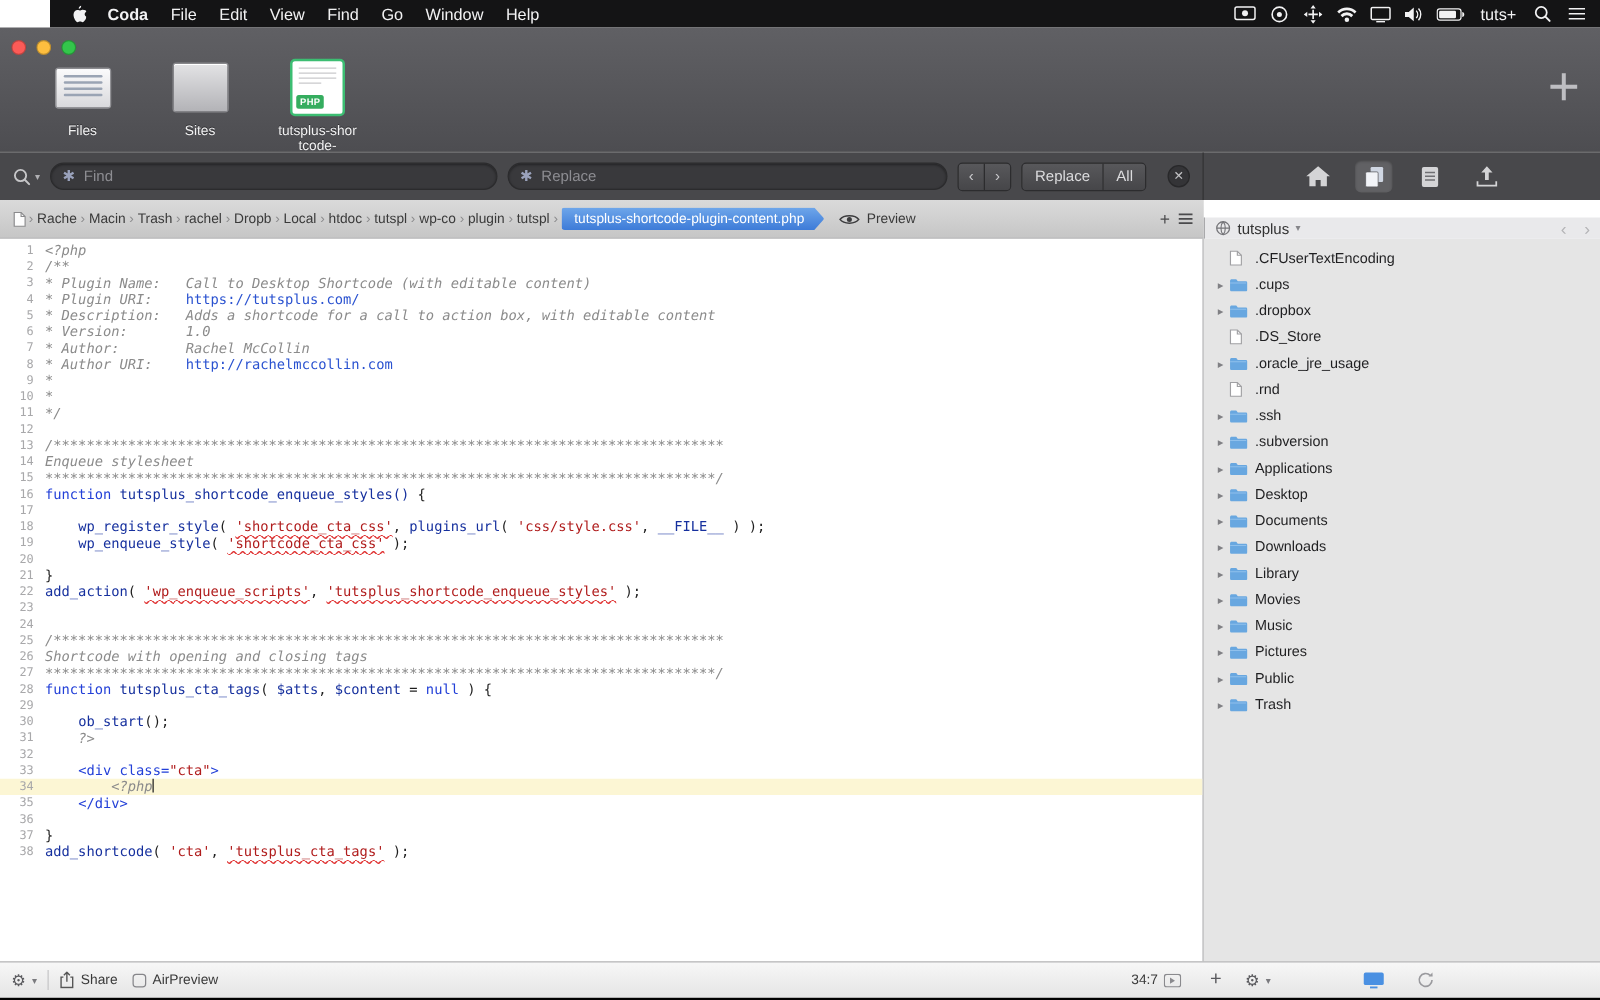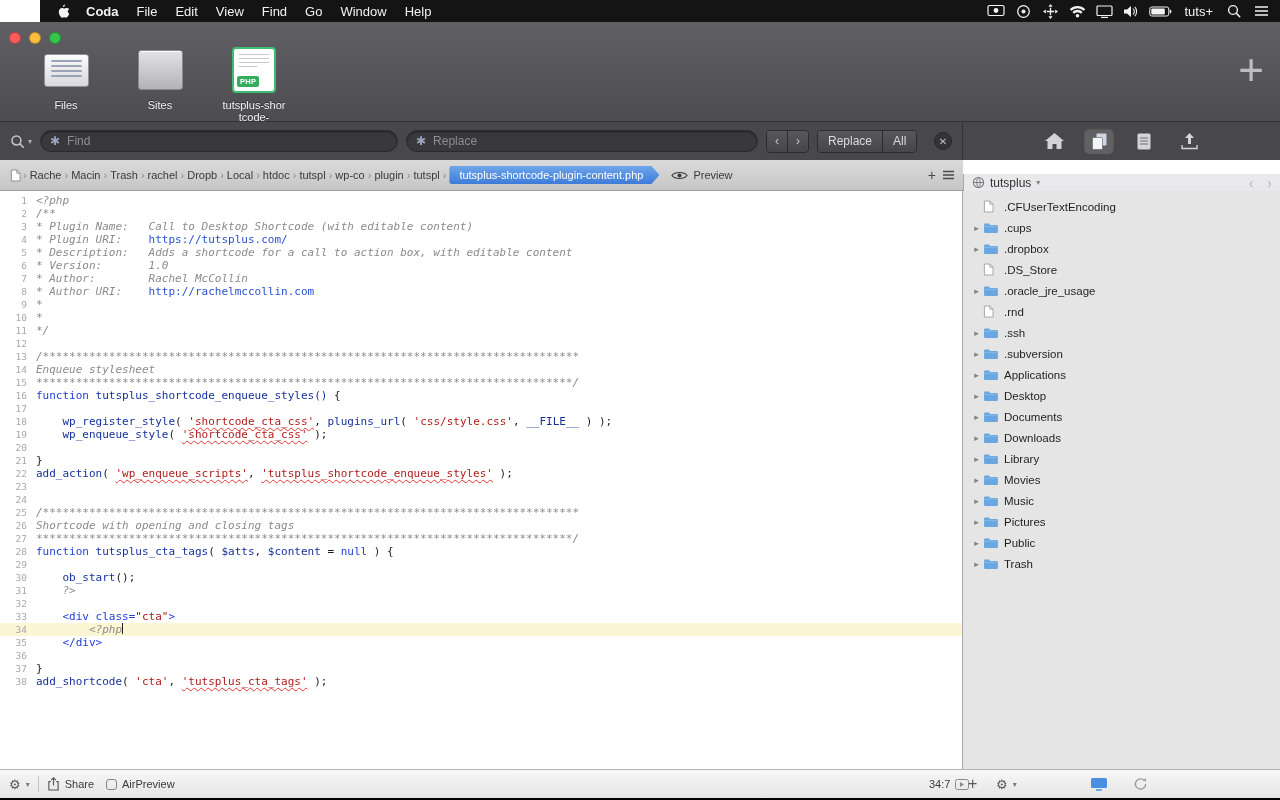--- a/index.html
+++ b/index.html
@@ -92,21 +92,21 @@
   .sb-ic{width:20px;flex:none;display:flex;align-items:center;}
   .sb-label{padding-left:1px;}
 
   
   .statusbar{height:29px;background:linear-gradient(#f7f7f7,#e5e5e5);border-top:1px solid #b2b2b4;display:flex;align-items:center;padding:0 9px;font-size:11px;color:#3a3a3a;position:relative;flex:none;}
   .sb-group{display:flex;align-items:center;gap:5px;cursor:default;}
   .gear{font-size:13px;color:#5a5a5e;}
   .chev-dn{font-size:8px;color:#7a7a7e;}
   .v-div{width:1px;height:16px;background:#c6c6c8;margin:0 8px;}
   .airbox{width:11px;height:11px;border:1.5px solid #86868a;border-radius:3px;}
-  .pos-group{position:absolute;left:905px;display:flex;align-items:center;gap:5px;margin-left:24px;}
+  .pos-group{position:absolute;left:905px;display:flex;align-items:center;gap:5px;}
   .abs{position:absolute;display:flex;align-items:center;cursor:default;}
   .bottom-edge{height:2px;background:#000;flex:none;}
 </style>
 </head>
 <body>
 
 <div class="app">
 
   <div class="menubar">
     <div class="menu-left">

